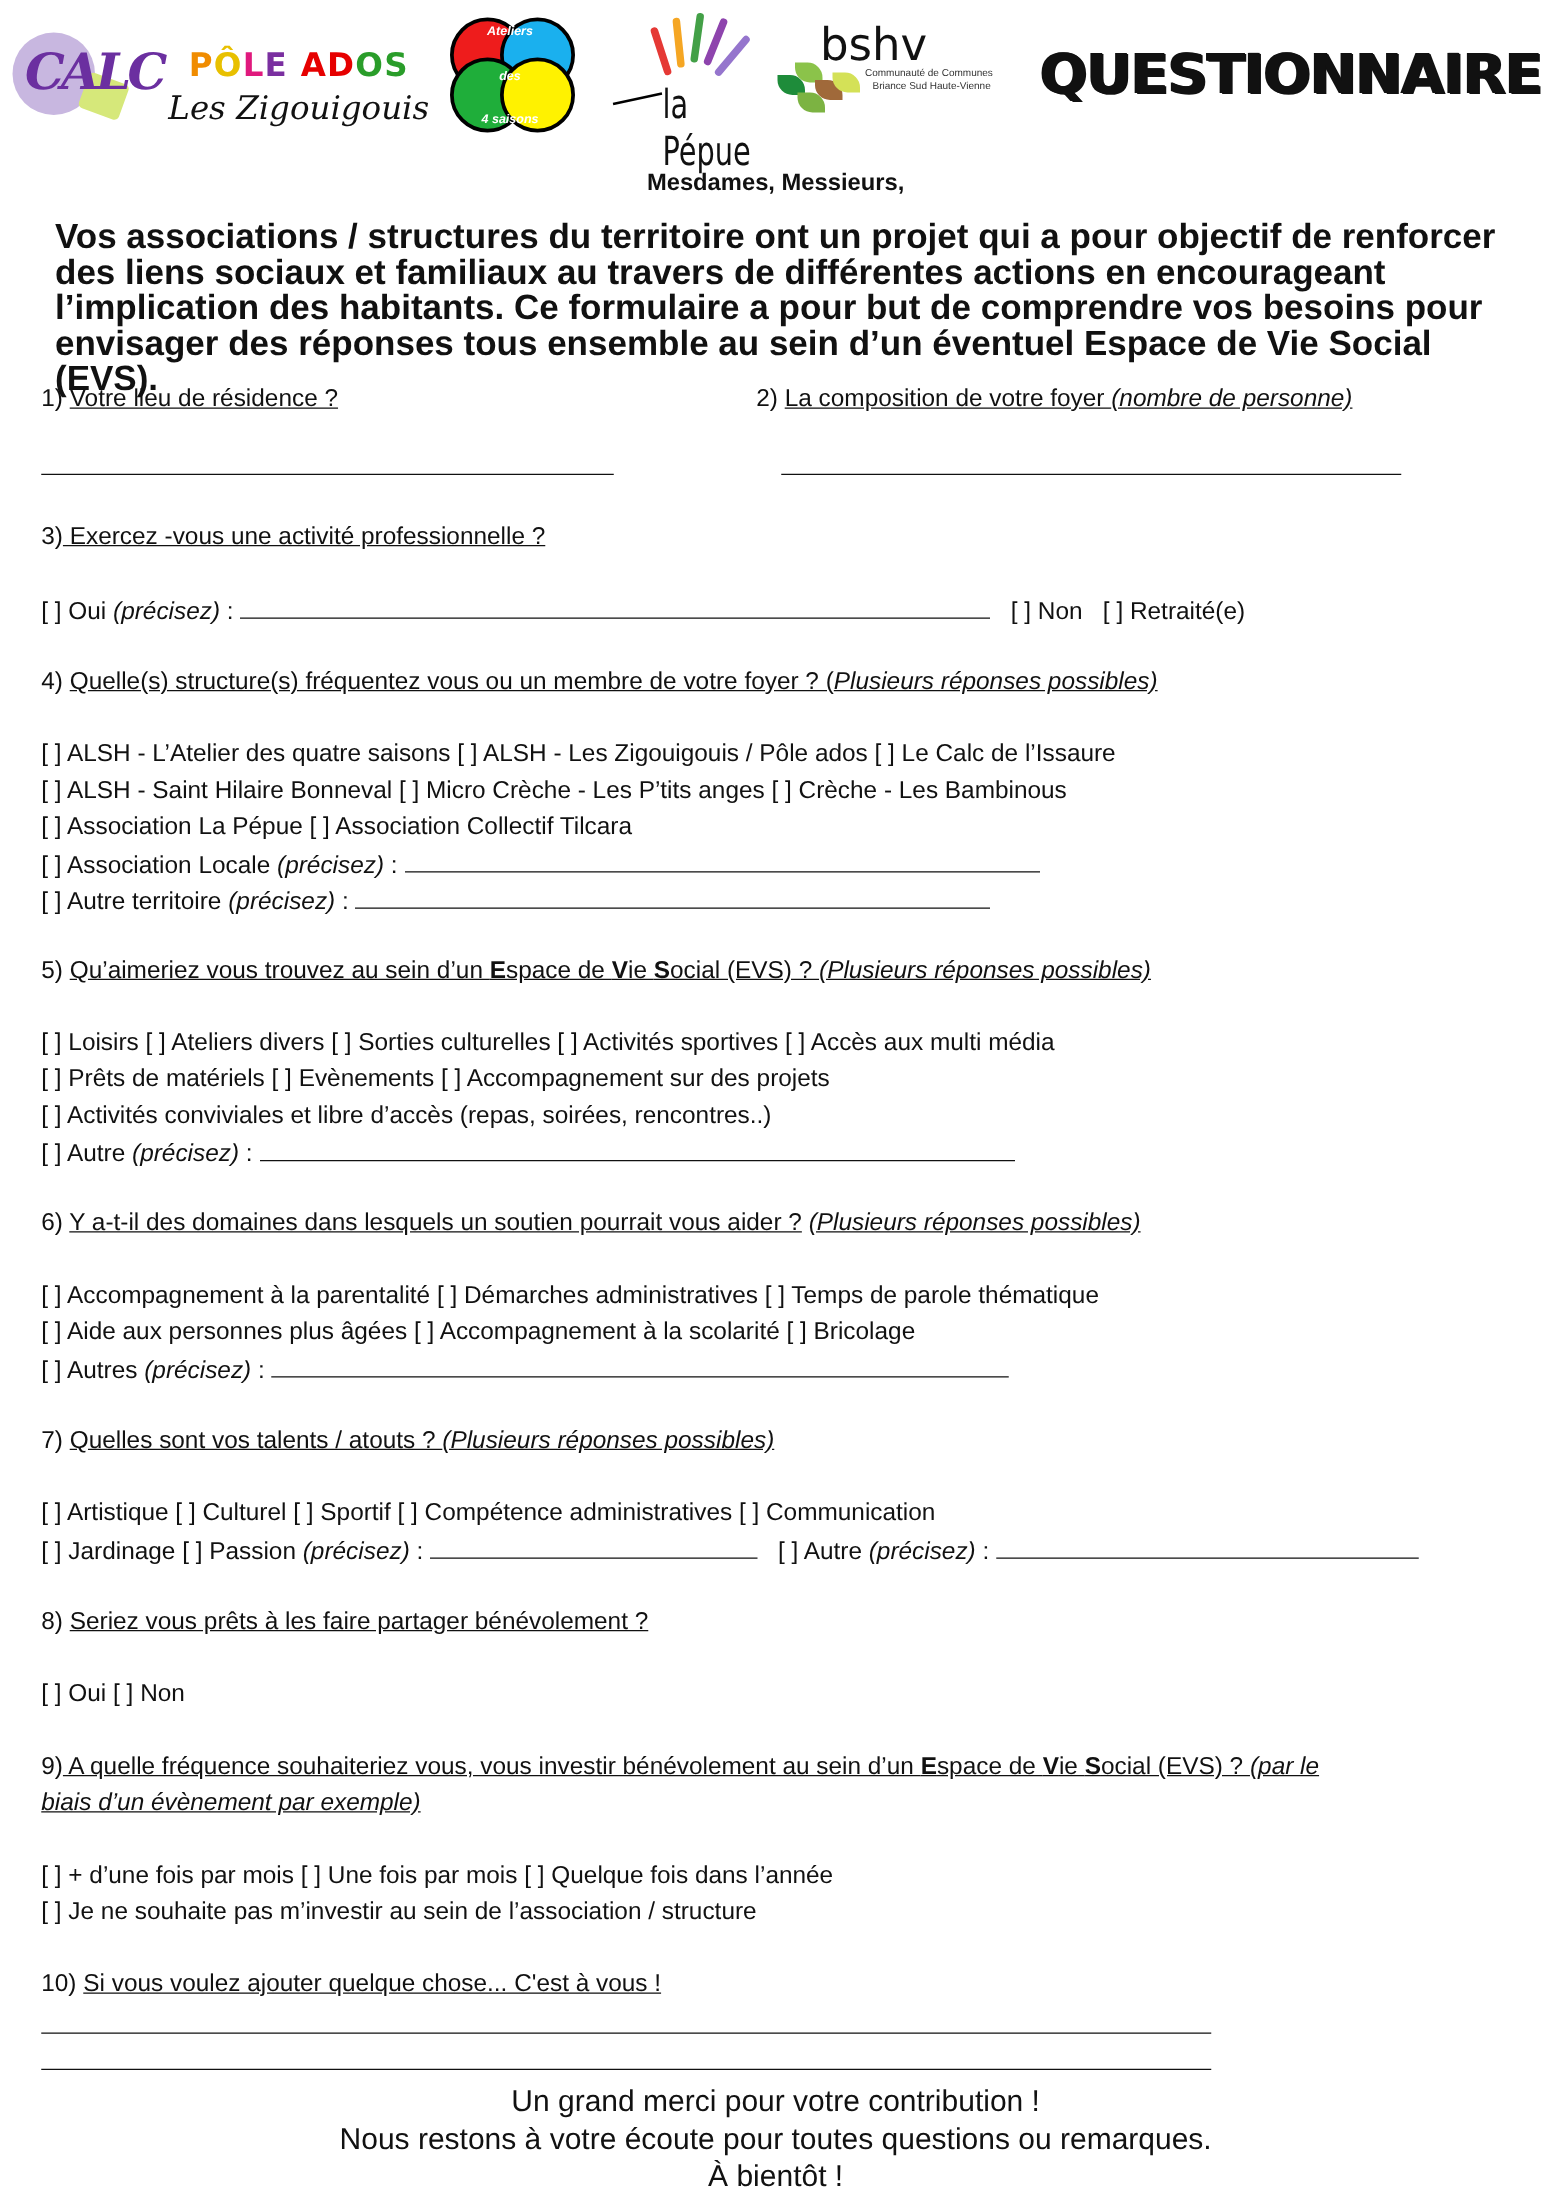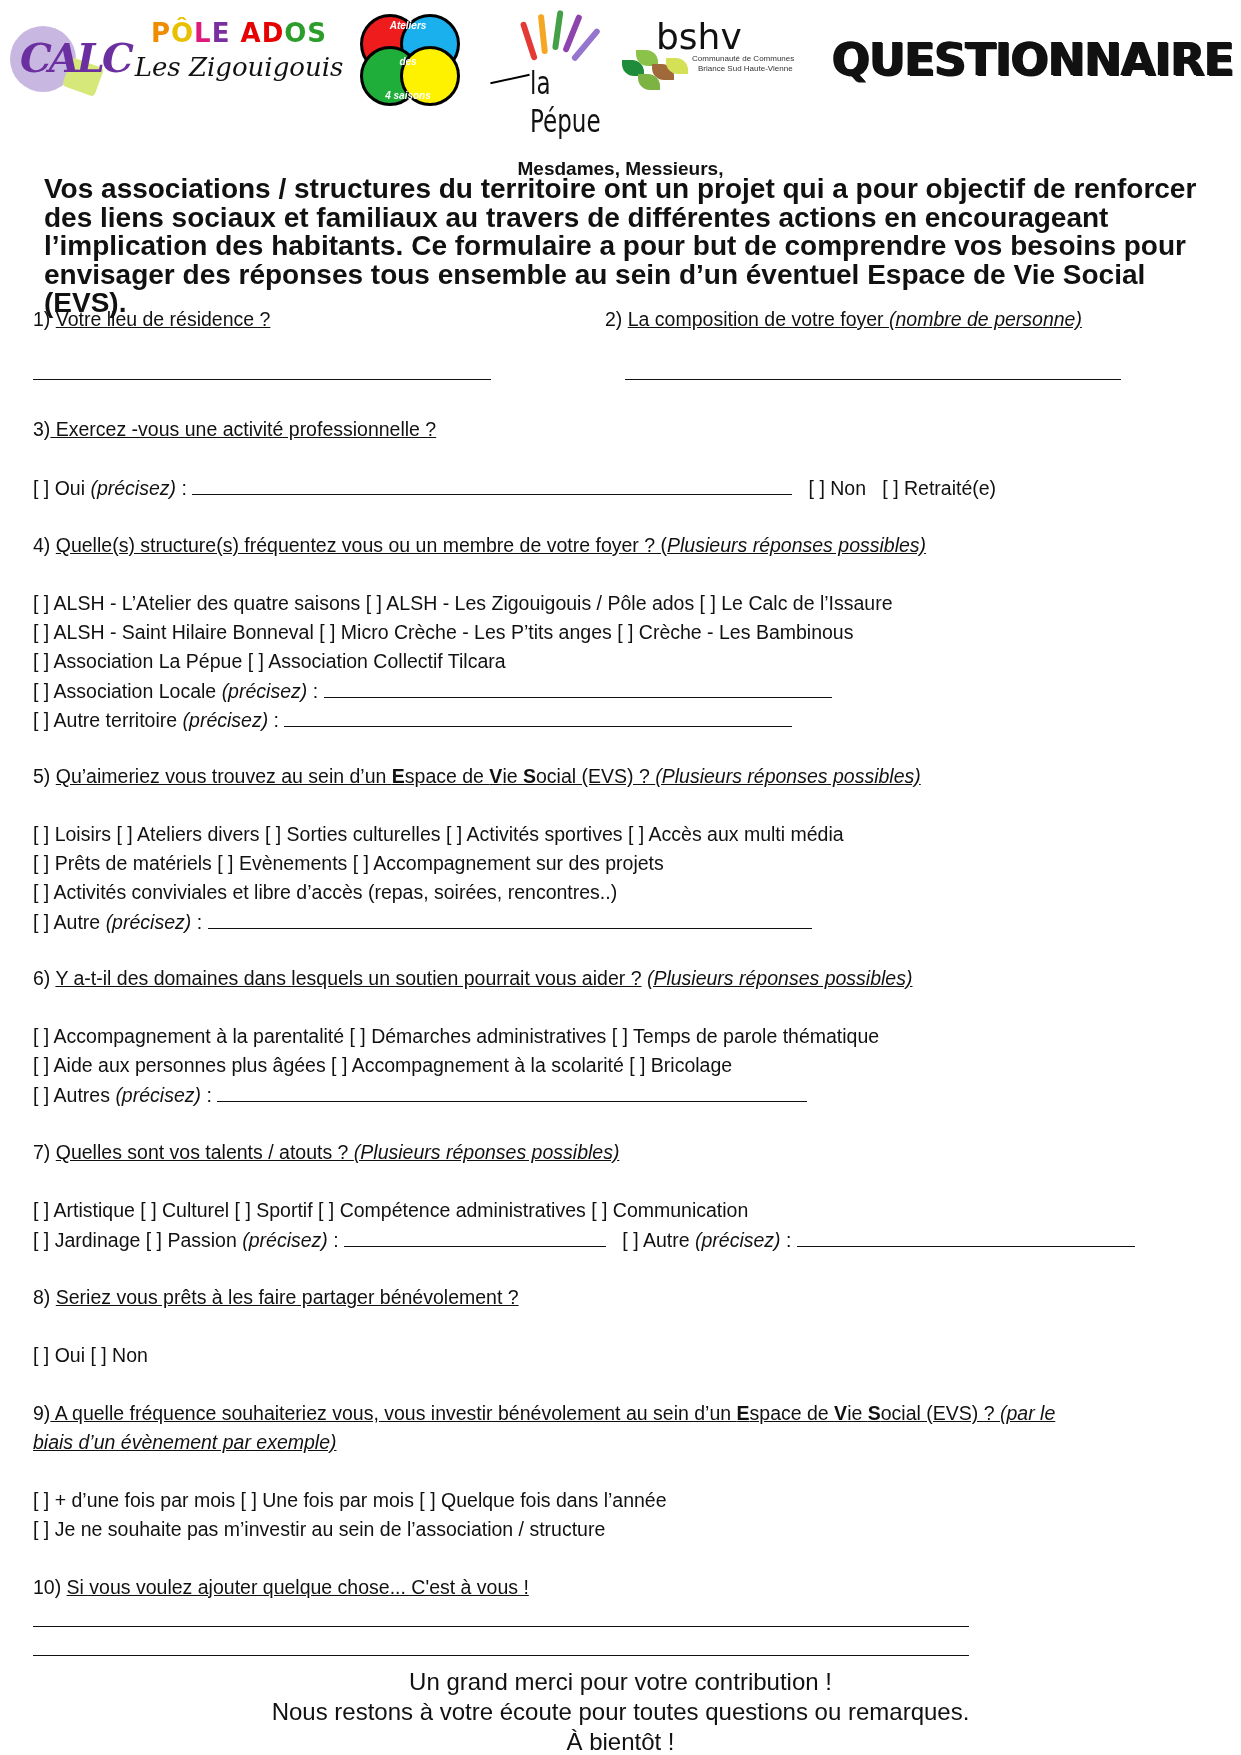--- a/index.html
+++ b/index.html
@@ -4,37 +4,37 @@
 <style>
   html,body{margin:0;padding:0;background:#fff;}
   body{width:1241px;height:1755px;position:relative;overflow:hidden;font-family:"Liberation Sans","DejaVu Sans",sans-serif;color:#111;}
   .header{position:absolute;left:0;top:0;width:1241px;height:110px;}
   .logo{position:absolute;}
   .calc{left:6px;top:18px;width:110px;height:80px;}
   .calc .sun{position:absolute;left:4px;top:8px;width:66px;height:66px;border-radius:50%;background:#c8b7e0;}
   .calc .txt{position:absolute;left:14px;top:16px;font-family:"DejaVu Serif",serif;font-style:italic;font-size:40px;color:#6b2fa0;font-weight:bold;letter-spacing:-3px;}
   .calc .leaf{position:absolute;left:60px;top:44px;width:34px;height:30px;background:#d6e87a;transform:rotate(20deg);border-radius:4px;}
   .poleados{left:134px;top:18px;width:210px;height:85px;text-align:center;}
-  .poleados .t1{font-family:"DejaVu Sans",sans-serif;font-weight:bold;font-size:26px;letter-spacing:1px;}
+  .poleados .t1{font-family:"DejaVu Sans",sans-serif;font-weight:bold;font-size:26px;letter-spacing:1px;margin-top:20px;}
   .poleados .t1 span:nth-child(1){color:#f08c00}.poleados .t1 span:nth-child(2){color:#e8c000}.poleados .t1 span:nth-child(3){color:#e0197d}.poleados .t1 span:nth-child(4){color:#7a2fa0}.poleados .t1 span:nth-child(5){color:#e60000}.poleados .t1 span:nth-child(6){color:#2a9d2a}
   .poleados .t2{font-family:"DejaVu Serif",serif;font-style:italic;font-size:26px;margin-top:4px;}
   .ateliers{left:358px;top:12px;width:100px;height:92px;}
   .circ{position:absolute;width:54px;height:54px;border-radius:50%;border:3px solid #000;}
   .c1{left:2px;top:2px;background:#ee1c1c}.c2{left:42px;top:2px;background:#1ab0ee}.c3{left:2px;top:34px;background:#1fae3a}.c4{left:42px;top:34px;background:#fff200}
   .ateliers .lab{position:absolute;color:#fff;font-size:10px;font-weight:bold;font-style:italic;width:100px;text-align:center;}
   .pepue{left:490px;top:6px;width:120px;height:100px;}
   .pepue .ray{position:absolute;width:6px;height:40px;border-radius:3px;transform-origin:bottom center;}
   .pepue .name{position:absolute;left:40px;top:58px;font-family:"DejaVu Sans Condensed","DejaVu Sans",sans-serif;font-size:32px;transform:scaleX(.8);transform-origin:left;}
   .pepue .swoosh{position:absolute;left:0;top:72px;width:40px;height:2px;background:#000;transform:rotate(-12deg);}
   .bshv{left:618px;top:20px;width:200px;height:80px;}
   .bshv .b{position:absolute;left:38px;top:-4px;font-size:36px;font-family:"DejaVu Sans",sans-serif;}
   .bshv .sub{position:absolute;left:74px;top:34px;font-size:8px;line-height:10px;color:#333;}
   .bshv .leaf{position:absolute;width:22px;height:16px;border-radius:0 12px 0 12px;}
   .title{position:absolute;left:836px;top:34px;font-family:"DejaVu Sans",sans-serif;font-weight:900;font-size:44px;letter-spacing:-1px;transform:scaleX(1.02);color:#111;text-shadow:1px 1px 0 #111,-1px 0 0 #111;}
-  .greeting{position:absolute;left:0;top:136px;width:1241px;text-align:center;font-weight:bold;font-size:19px;margin-top:22px;}
+  .greeting{position:absolute;left:0;top:136px;width:1241px;text-align:center;font-weight:bold;font-size:19px;}
   .intro{position:absolute;left:44px;top:175px;width:1160px;font-weight:bold;font-size:28px;line-height:28.5px;}
   .line{position:absolute;left:33px;font-size:19.5px;white-space:nowrap;}
   .u{text-decoration:underline;text-align:right;}
   .i{font-style:italic;}
   .bl{display:inline-block;border-bottom:1.5px solid #111;height:18px;vertical-align:baseline;}
   .hl{position:absolute;border-top:1.5px solid #111;}
   .center{position:absolute;left:0;width:1241px;text-align:center;font-size:24px;}
 </style>
 </head>
 <body>

